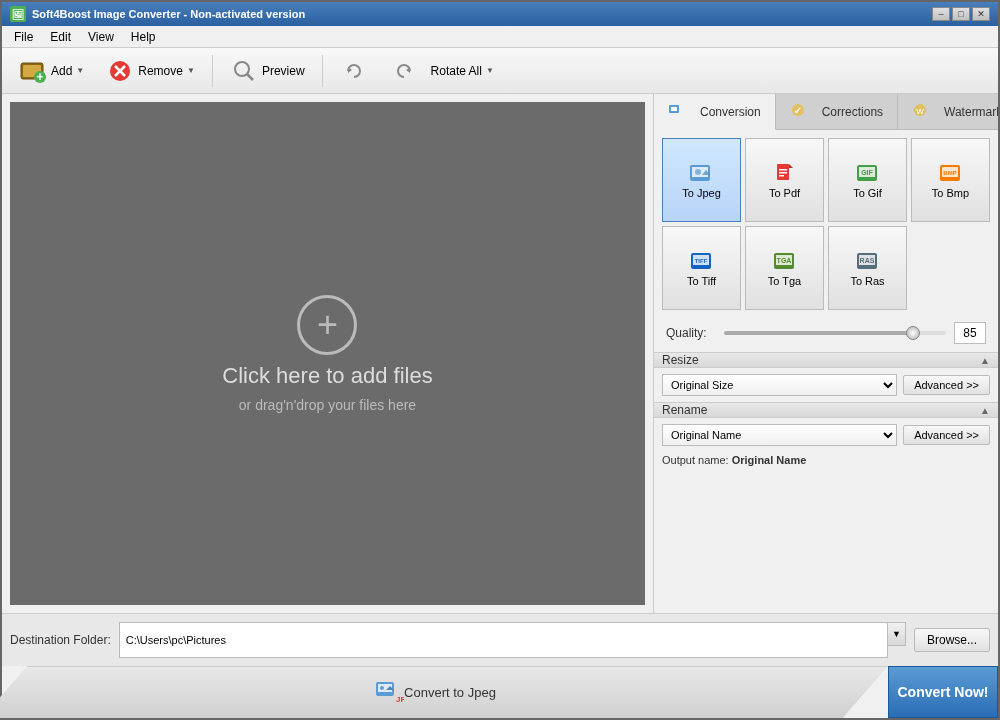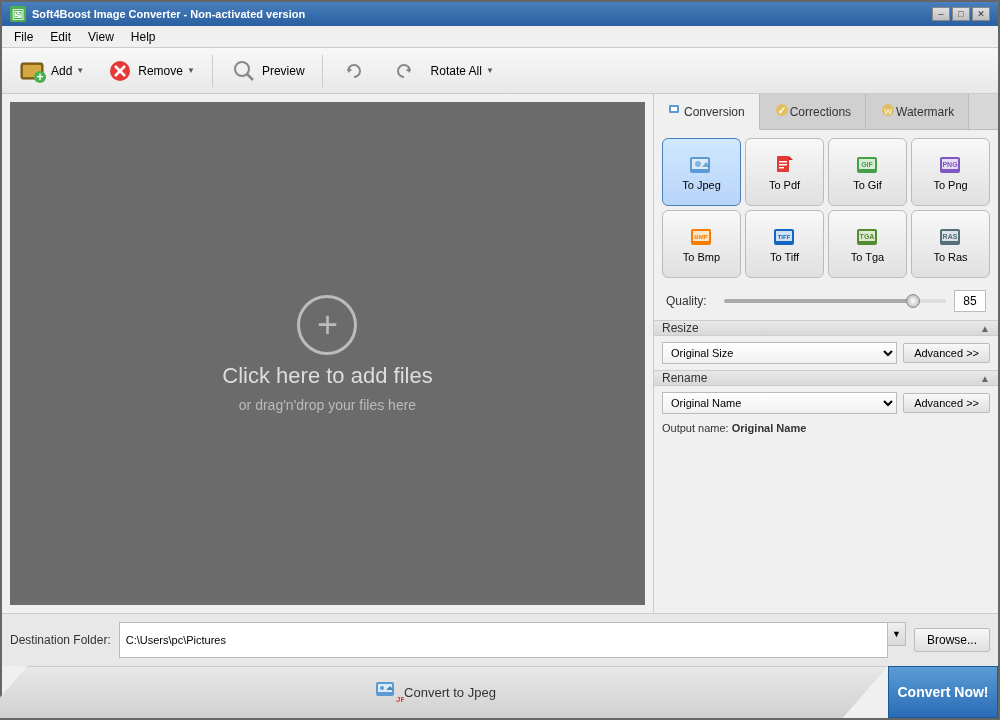--- a/index.html
+++ b/index.html
@@ -198,21 +198,21 @@
       display: flex;
       background: #d8d8d8;
       border-bottom: 1px solid #bbb;
       height: 36px;
       flex-shrink: 0;
     }
 
     .tab {
       display: flex;
       align-items: center;
-      gap: 0;
+      gap: 16px;
       padding: 0 14px;
       cursor: pointer;
       border-right: 1px solid #bbb;
       font-size: 12px;
       background: #d0d0d0;
       color: #333;
     }
 
     .tab.active {
       background: #f0f0f0;
@@ -231,25 +231,25 @@
       grid-template-columns: repeat(4, 1fr);
       gap: 4px;
       padding: 8px;
     }
 
     .format-btn {
       display: flex;
       flex-direction: column;
       align-items: center;
       justify-content: center;
-      padding: 14px 4px;
+      padding: 22px 4px;
       border: 1px solid #bbb;
       background: linear-gradient(to bottom, #f8f8f8, #e0e0e0);
       cursor: pointer;
-      border-radius: 6px;
+      border-radius: 0;
       font-size: 11px;
       gap: 2px;
     }
 
     .format-btn.selected {
       background: linear-gradient(to bottom, #d0e8ff, #b8d4f8);
       border-color: #4a7fbd;
     }
 
     .format-icon {
@@ -625,30 +625,20 @@
         </button>
         <button class="format-btn">
           <div class="format-icon">
             <svg width="22" height="20" viewBox="0 0 22 20">
               <rect x="0" y="2" width="20" height="16" rx="2" fill="#43a047"></rect>
               <rect x="2" y="4" width="16" height="10" fill="white" opacity="0.8"></rect>
               <text x="10" y="12" text-anchor="middle" fill="#43a047" font-size="7" font-weight="bold">GIF</text>
             </svg>
           </div>
           <span>To Gif</span>
-        </button>
-        <button class="format-btn">
-          <div class="format-icon">
-            <svg width="22" height="20" viewBox="0 0 22 20">
-              <rect x="0" y="2" width="20" height="16" rx="2" fill="#7e57c2"></rect>
-              <rect x="2" y="4" width="16" height="10" fill="white" opacity="0.8"></rect>
-              <text x="10" y="12" text-anchor="middle" fill="#7e57c2" font-size="7" font-weight="bold">PNG</text>
-            </svg>
-          </div>
-          <span>To Png</span>
         </button>
         <button class="format-btn">
           <div class="format-icon">
             <svg width="22" height="20" viewBox="0 0 22 20">
               <rect x="0" y="2" width="20" height="16" rx="2" fill="#f57c00"></rect>
               <rect x="2" y="4" width="16" height="10" fill="white" opacity="0.8"></rect>
               <text x="10" y="12" text-anchor="middle" fill="#f57c00" font-size="6" font-weight="bold">BMP</text>
             </svg>
           </div>
           <span>To Bmp</span>

